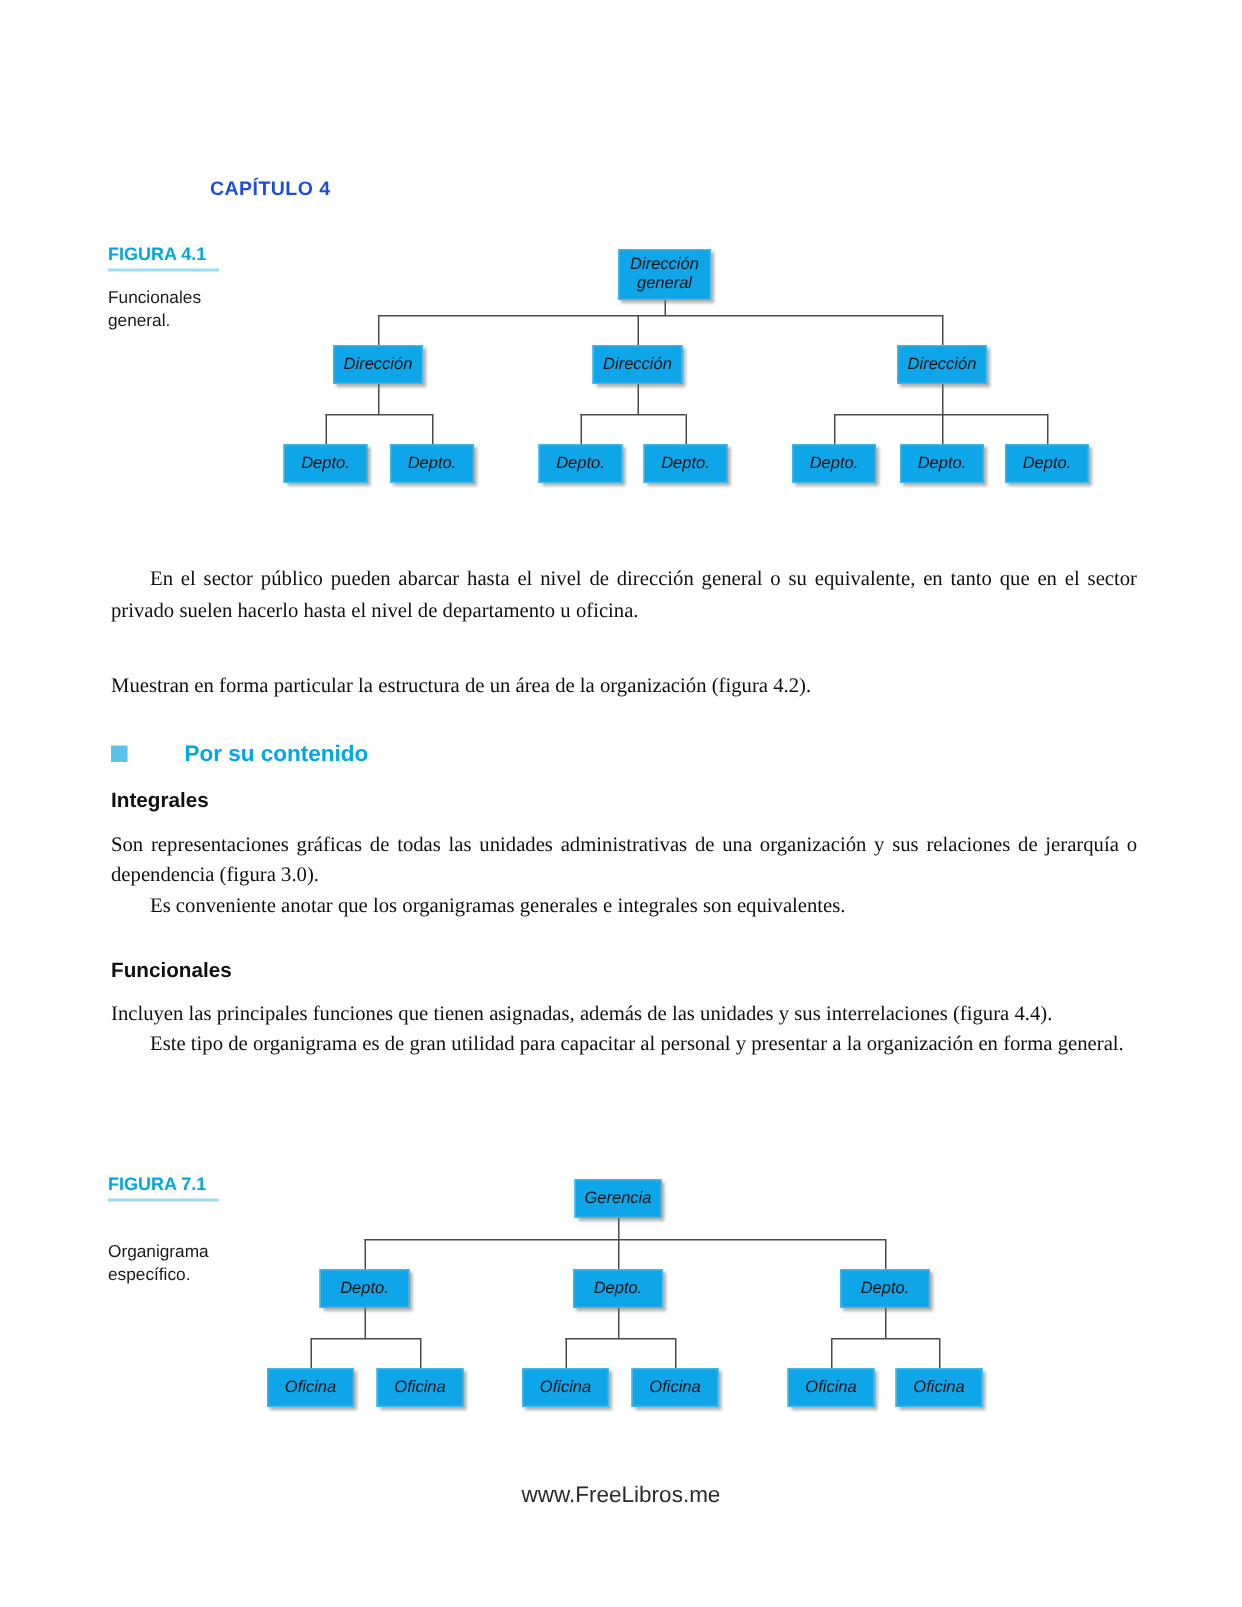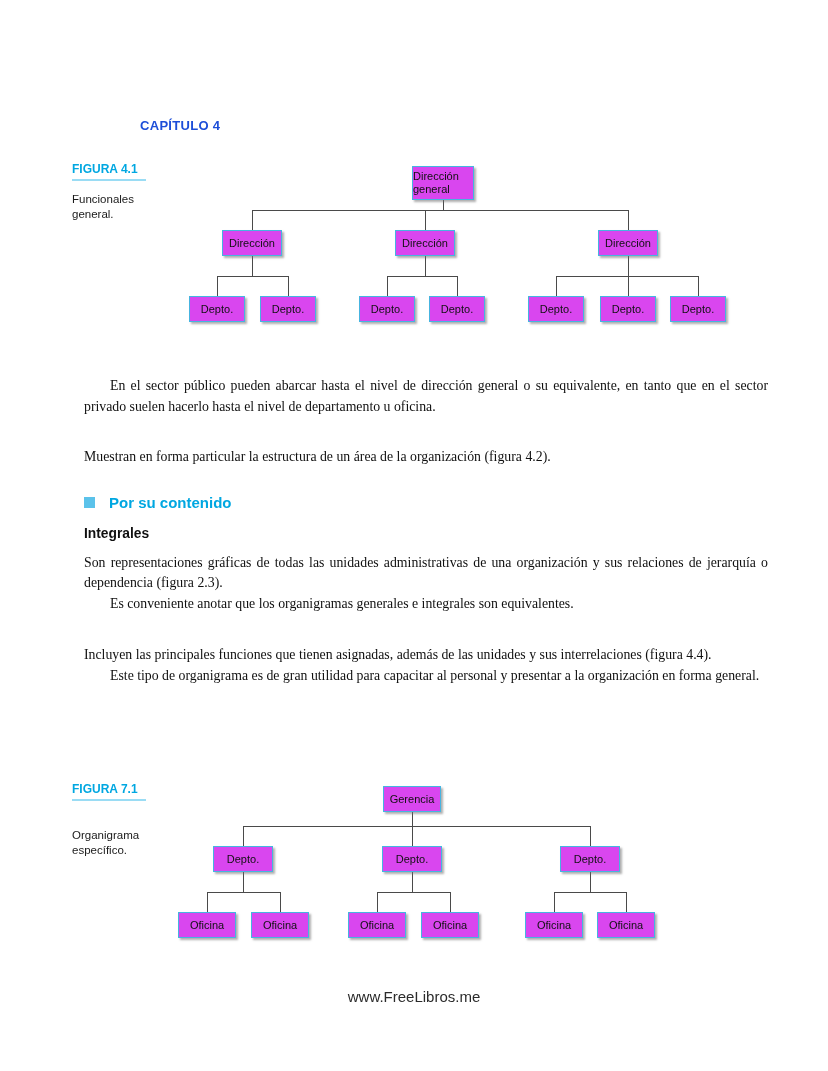--- a/index.html
+++ b/index.html
@@ -36,41 +36,41 @@
   }
   .fig-caption {
     position:absolute; left:72px; width:78px;
     font-family:"Liberation Sans", sans-serif; font-size:11.5px; line-height:1.3;
     color:#1a1a1a;
   }
 
   
   .orgchart { position:absolute; }
   .obox {
-    position:absolute; background:#d946ef; border:1px solid #46b4e0;
+    position:absolute; background:#0ea5e9; border:1px solid #46b4e0;
     box-shadow:2px 2px 2px rgba(110,110,110,.55);
-    display:flex; align-items:center; justify-content:center; text-align:left;
-    font-family:"Liberation Sans", sans-serif; font-size:11px; line-height:1.15; color:#111;
+    display:flex; align-items:center; justify-content:center; text-align:center;
+    font-family:"Liberation Sans", sans-serif; font-size:11px; line-height:1.15; color:#111;font-style:italic;
   }
   .vl { position:absolute; width:1px; background:#4a4a4a; }
   .hl { position:absolute; height:1px; background:#4a4a4a; }
 
   
-  .flow { position:absolute; left:84px; top:376px; width:684px; }
+  .flow { position:absolute; left:74px; top:376px; width:684px; }
   .flow p {
     margin:0; font-size:13.8px; line-height:1.5; text-align:justify; color:#101010;
   }
   .indent { text-indent:26px; }
   .h-cyan {
     margin:0; font-family:"Liberation Sans", sans-serif; font-weight:bold;
     font-size:14px; color:#00a7e1;
   }
   .section-head {
     margin:0; font-family:"Liberation Sans", sans-serif; font-weight:bold;
-    font-size:15px; color:#00a7e1; display:flex; align-items:center;
+    font-size:15px; color:#00a7e1; display:flex; align-items:center;gap:24px;
   }
   .bullet-sq {
     width:11px; height:11px; background:#5bc2ea; display:inline-block; margin-right:14px;
   }
   .sp-21 { height:21px; } .sp-9 { height:9px; } .sp-26 { height:26px; }
   .sp-13 { height:13px; } .sp-8 { height:8px; } .sp-22 { height:22px; }
 
   .footer-url {
     position:absolute; left:0; top:988px; width:828px; text-align:center;
     font-family:"Liberation Sans", sans-serif; font-size:15px; color:#2b2b2b;
@@ -125,23 +125,24 @@
     <div class="sp-9"></div>
     <p>Muestran en forma particular la estructura de un área de la organización (figura 4.2).</p>
     <div class="sp-26"></div>
     <div class="section-head">
       <span class="bullet-sq"></span>
       <span>Por su contenido</span>
     </div>
     <div class="sp-13"></div>
     <p class="h-cyan">Integrales</p>
     <div class="sp-8"></div>
-    <p>Son representaciones gráficas de todas las unidades administrativas de una organización y sus relaciones de jerarquía o dependencia (figura 2.3).</p>
+    <p>Son representaciones gráficas de todas las unidades administrativas de una organización y sus relaciones de jerarquía o dependencia (figura 3.0).</p>
     <p class="indent">Es conveniente anotar que los organigramas generales e integrales son equivalentes.</p>
     <div class="sp-22"></div>
+    <p class="h-cyan">Funcionales</p>
     <div class="sp-8"></div>
     <p>Incluyen las principales funciones que tienen asignadas, además de las unidades y sus interrelaciones (figura 4.4).</p>
     <p class="indent">Este tipo de organigrama es de gran utilidad para capacitar al personal y presentar a la organización en forma general.</p>
   </div>
 
   <div class="fig-label" style="top:782px">FIGURA 7.1</div>
   <div class="fig-caption" style="top:828px">Organigrama específico.</div>
 
   <div class="orgchart" style="left:160px; top:780px; width:620px; height:170px">
 

